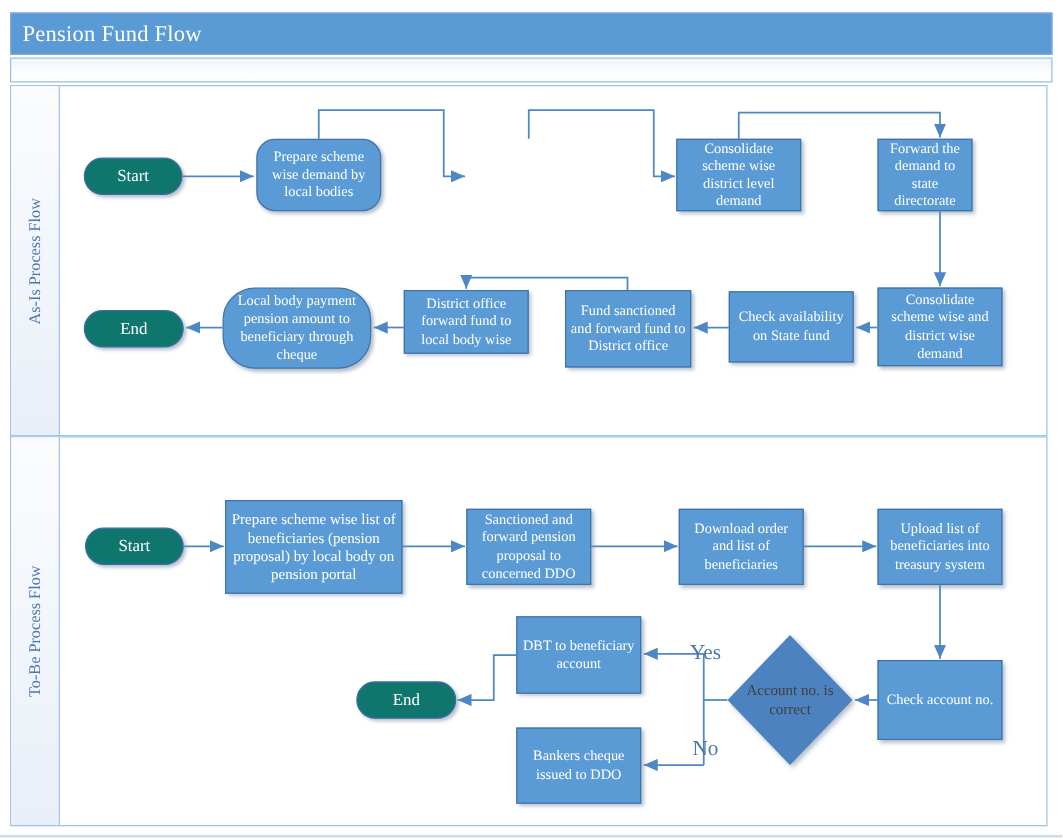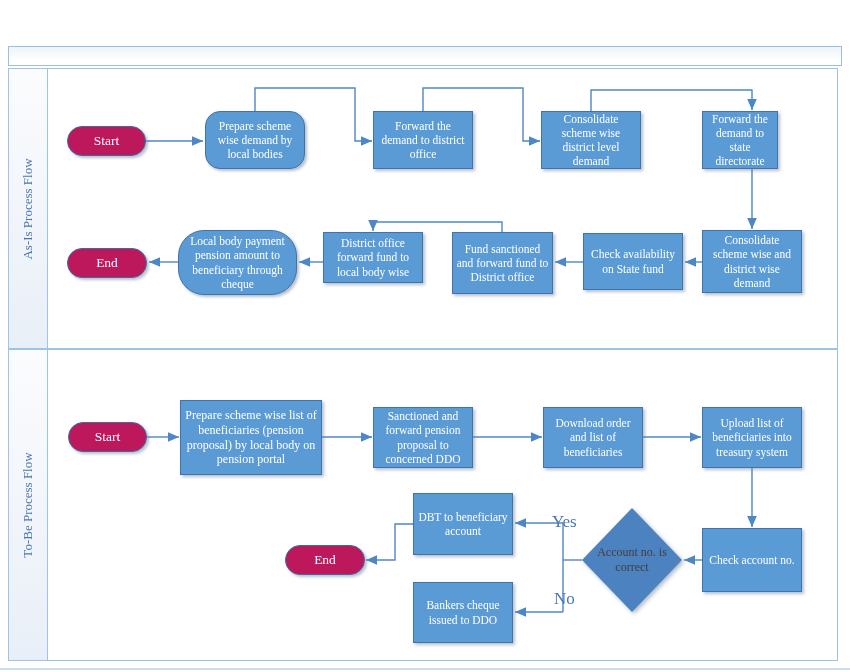--- a/index.html
+++ b/index.html
@@ -35,21 +35,21 @@
   .node {
     position:absolute; box-sizing:border-box;
     display:flex; align-items:center; justify-content:center; text-align:center;
     color:#ffffff; font-size:11.5px; line-height:1.22; padding:2px 3px;
   }
   .process {
     background:#5b9bd5; border:1px solid #4273a8;
     box-shadow:2px 2px 3px rgba(120,140,165,.55);
   }
   .terminal {
-    background:#be185d; border:1px solid #3d6ca1; border-radius:15px;
+    background:#0f766e; border:1px solid #3d6ca1; border-radius:15px;
     font-size:13.5px; box-shadow:2px 2px 3px rgba(120,140,165,.55);
   }
   .diamond-wrap { position:absolute; filter:drop-shadow(2px 2px 2px rgba(120,140,165,.6)); }
   .diamond-shape {
     position:absolute; inset:0; background:#4c82bf;
     clip-path:polygon(50% 0,100% 50%,50% 100%,0 50%);
   }
   .diamond-text {
     position:absolute; inset:0; display:flex; align-items:center; justify-content:center;
     text-align:center; color:#404040; font-size:12px; line-height:1.25; padding:0 12px;
@@ -59,20 +59,23 @@
   .conn { fill:none; stroke:#4e87c6; stroke-width:1.4; }
   .page-bottom-edge {
     position:absolute; left:0; top:668px; width:850px; height:2px; background:#cadcee;
   }
 </style>
 </head>
 <body>
 
 <div class="page">
 
+  <div class="title-bar">
+    <span>Pension Fund Flow</span>
+  </div>
   <div class="header-strip"></div>
 
   <div class="lane" style="top:68px;height:281px;">
     <div class="lane-label-col">
       <span class="lane-label">As-Is Process Flow</span>
     </div>
   </div>
   <div class="lane" style="top:349px;height:312px;">
     <div class="lane-label-col">
       <span class="lane-label">To-Be Process Flow</span>
@@ -105,21 +108,20 @@
     <polyline class="conn" points="702,560 684,560" marker-end="url(#arr)"></polyline>
     <polyline class="conn" points="582,560 563,560"></polyline>
     <polyline class="conn" points="563,523 563,612"></polyline>
     <polyline class="conn" points="563,523 515,523" marker-end="url(#arr)"></polyline>
     <polyline class="conn" points="563,612 515,612" marker-end="url(#arr)"></polyline>
     <polyline class="conn" points="413,524 395,524 395,560 366,560" marker-end="url(#arr)"></polyline>
   </svg>
 
   <div class="node terminal" style="left:67px;top:126px;width:79px;height:30px;">Start</div>
   <div class="node process" style="left:205px;top:111px;width:100px;height:58px;border-radius:15px;">Prepare scheme wise demand by local bodies</div>
-  <div class="node process" style="left:373px;top:111px;width:100px;height:58px;">Forward the demand to district office</div>
   <div class="node process" style="left:541px;top:111px;width:100px;height:58px;">Consolidate scheme wise district level demand</div>
   <div class="node process" style="left:702px;top:111px;width:76px;height:58px;">Forward the demand to state directorate</div>
   <div class="node process" style="left:702px;top:230px;width:100px;height:63px;">Consolidate scheme wise and district wise demand</div>
   <div class="node process" style="left:583px;top:233px;width:100px;height:57px;">Check availability on State fund</div>
   <div class="node process" style="left:452px;top:232px;width:101px;height:62px;">Fund sanctioned and forward fund to District office</div>
   <div class="node process" style="left:323px;top:232px;width:100px;height:51px;">District office forward fund to local body wise</div>
   <div class="node process" style="left:178px;top:230px;width:119px;height:65px;border-radius:26px;">Local body payment pension amount to beneficiary through cheque</div>
   <div class="node terminal" style="left:67px;top:248px;width:80px;height:30px;">End</div>
 
   <div class="node terminal" style="left:68px;top:422px;width:79px;height:30px;">Start</div>

